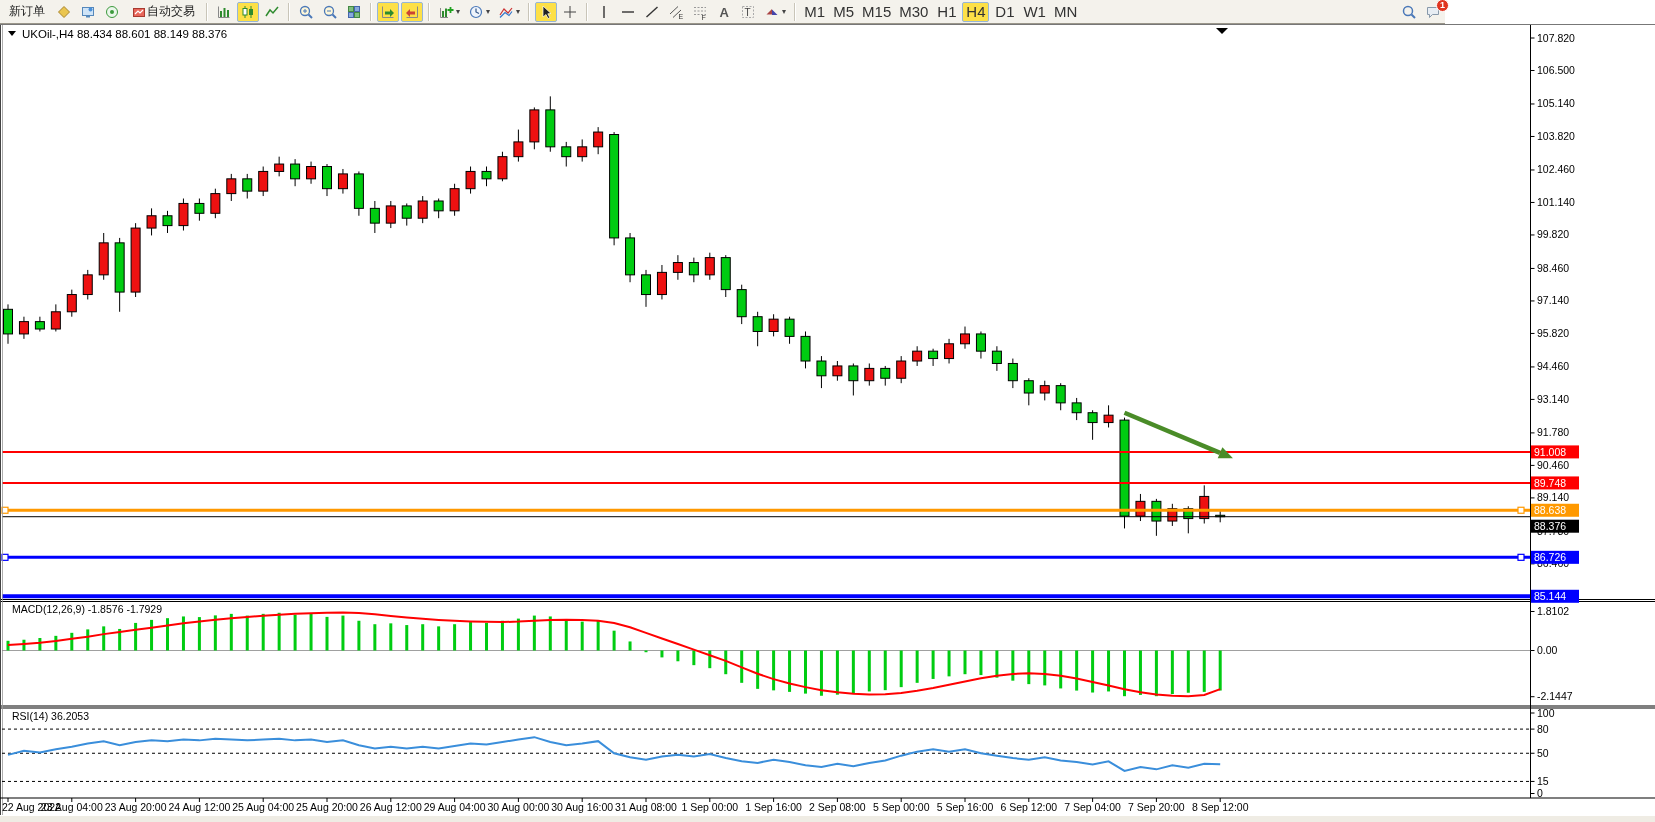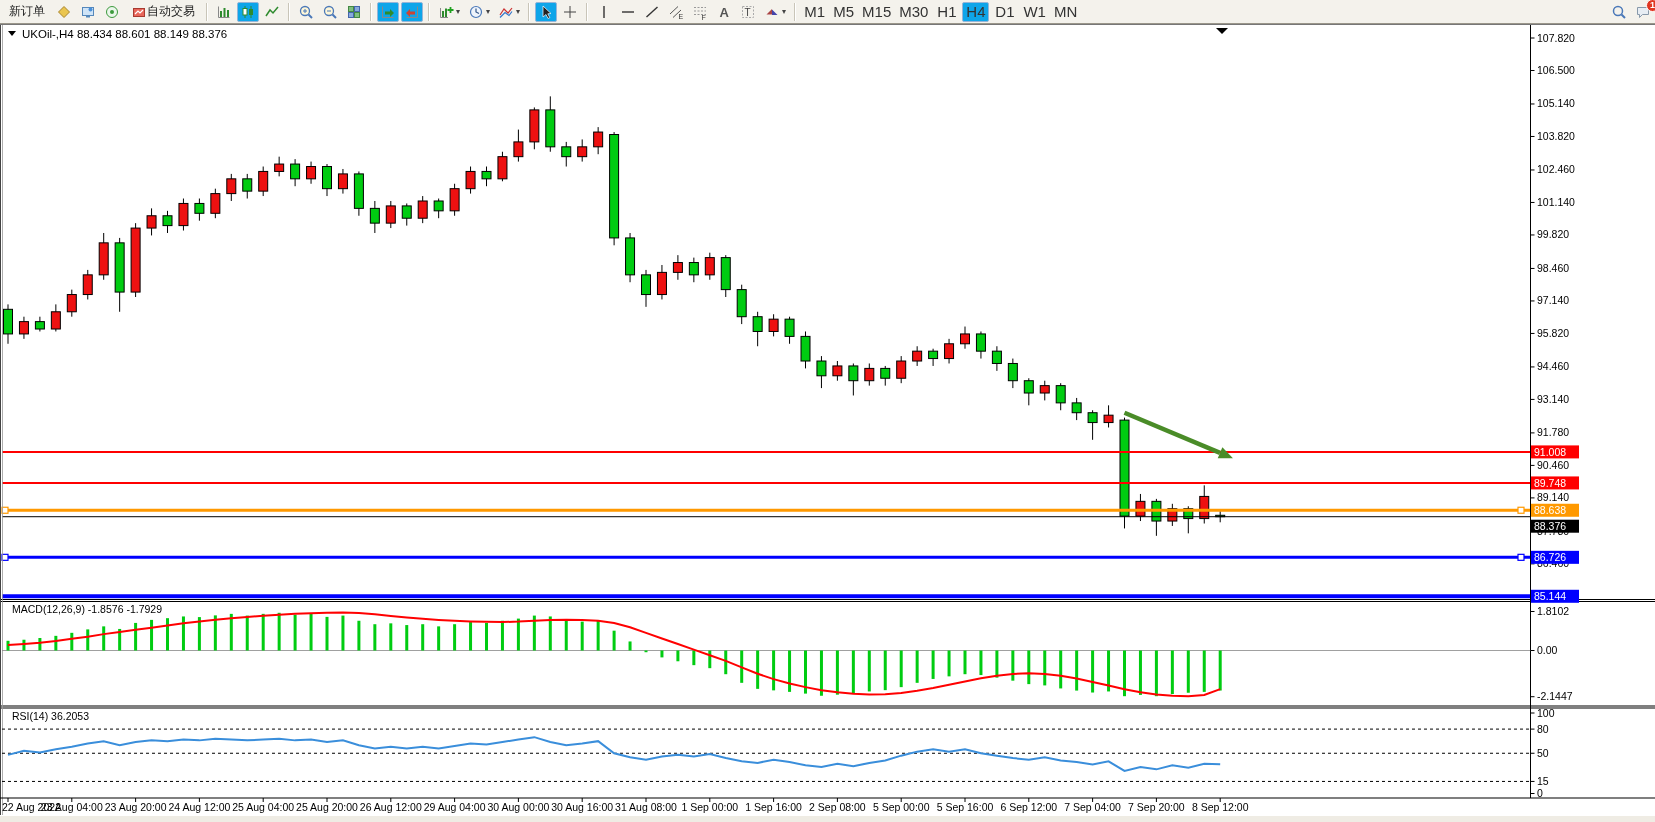--- a/index.html
+++ b/index.html
@@ -1,26 +1,26 @@
 <!DOCTYPE html>
 <html><head>
 <meta charset="utf-8">
 <style>
   html,body{margin:0;padding:0;background:#fff;}
   #app{position:relative;width:1655px;height:822px;overflow:hidden;
        font-family:"Liberation Sans", sans-serif;background:#fff;}
   
-  #toolbar{position:absolute;left:0;top:0;width:1655px;height:24px;
+  #toolbar{position:absolute;left:0;top:0;width:1445px;height:24px;
            background:#f4f2ec;border-bottom:1px solid #9a968a;
            display:flex;align-items:center;box-sizing:border-box;padding-left:2px;}
   .tb-btn{height:20px;min-width:22px;display:flex;align-items:center;justify-content:center;
           border:1px solid transparent;border-radius:2px;margin:0 1px;box-sizing:border-box;
           font-size:12px;color:#222;cursor:default;white-space:nowrap;padding:0 2px;}
   .tb-btn.text{padding:0 5px;}
-  .tb-btn.active{border:1px solid #96b5d8;background:#0ea5e9;}
+  .tb-btn.active{border:1px solid #96b5d8;background:#fde047;}
   .tb-sep{width:1px;height:18px;background:#c9c5b8;margin:0 4px;border-right:1px solid #fff;}
   .tb-caret{font-size:8px;color:#444;margin-left:2px;}
   .tb-btn svg{display:block;}
   .tf-btn{font-size:15px;color:#333;min-width:27px;}
   #tb-spacer{flex:1;}
   #chat-wrap{position:relative;}
   #chat-badge{position:absolute;top:-4px;right:-6px;background:#e03520;color:#fff;
               border-radius:8px;font-size:9px;line-height:11px;min-width:11px;height:11px;
               text-align:center;font-weight:bold;border:1px solid #fff;}
   

